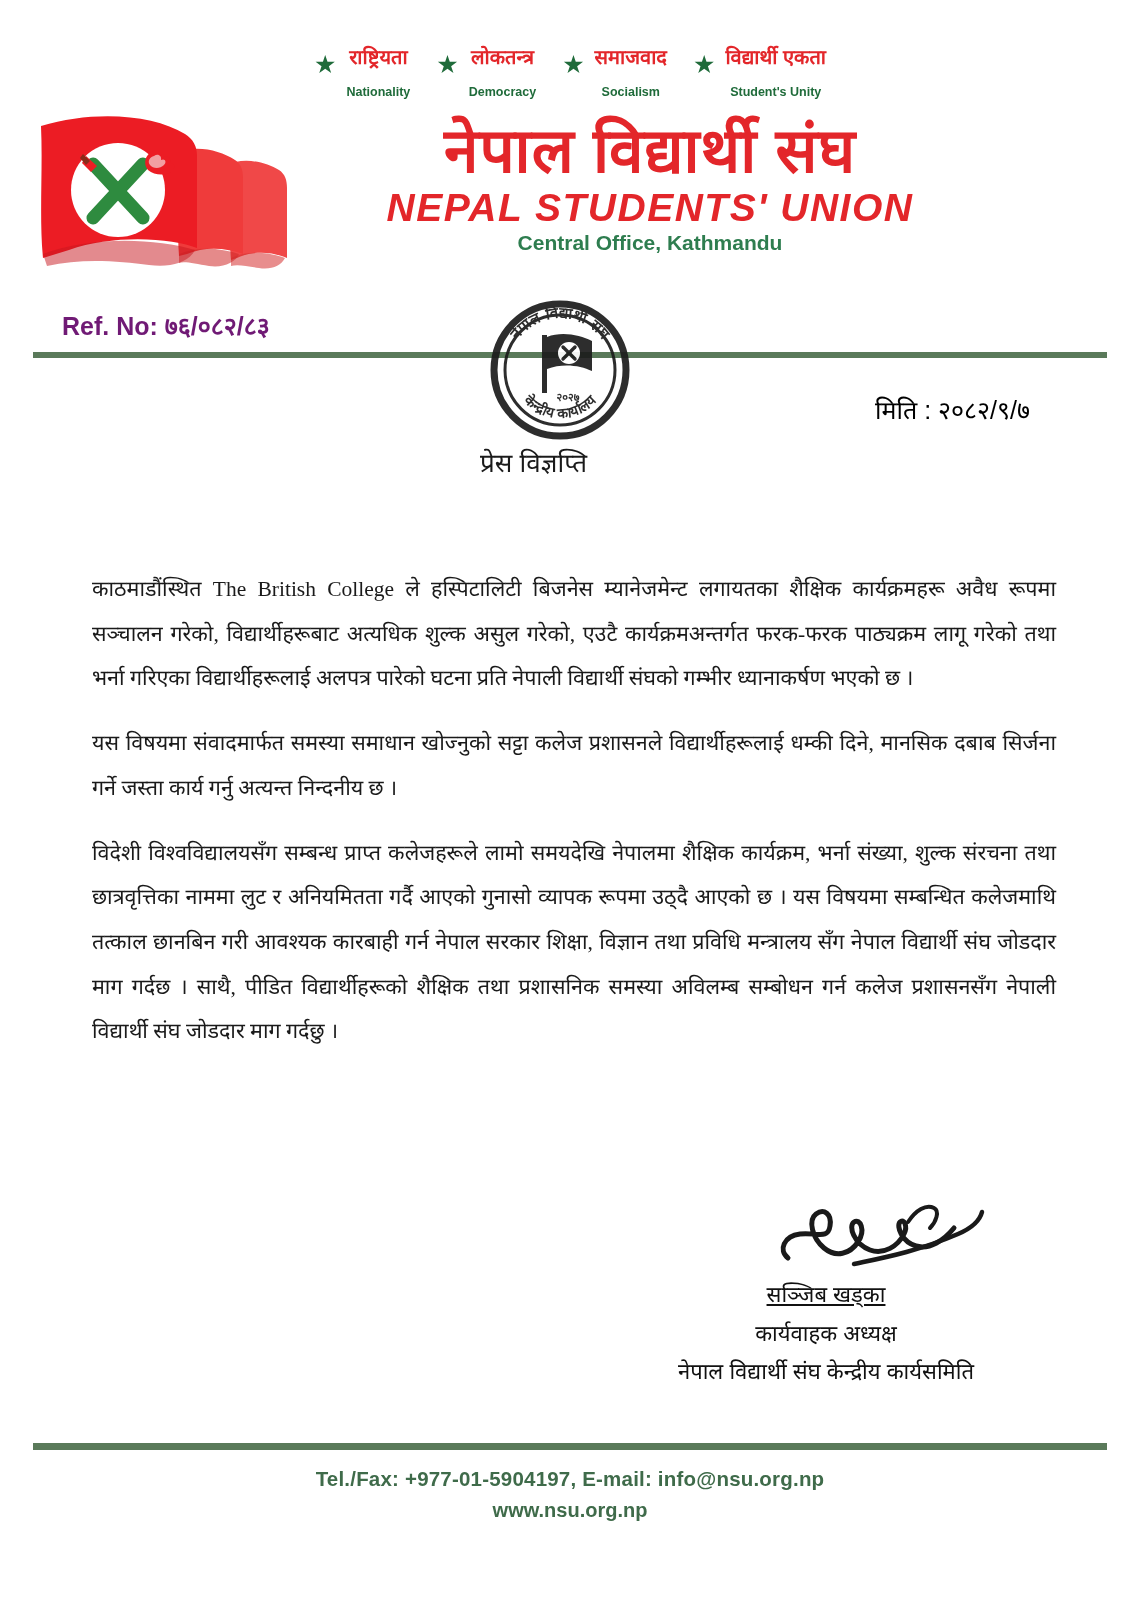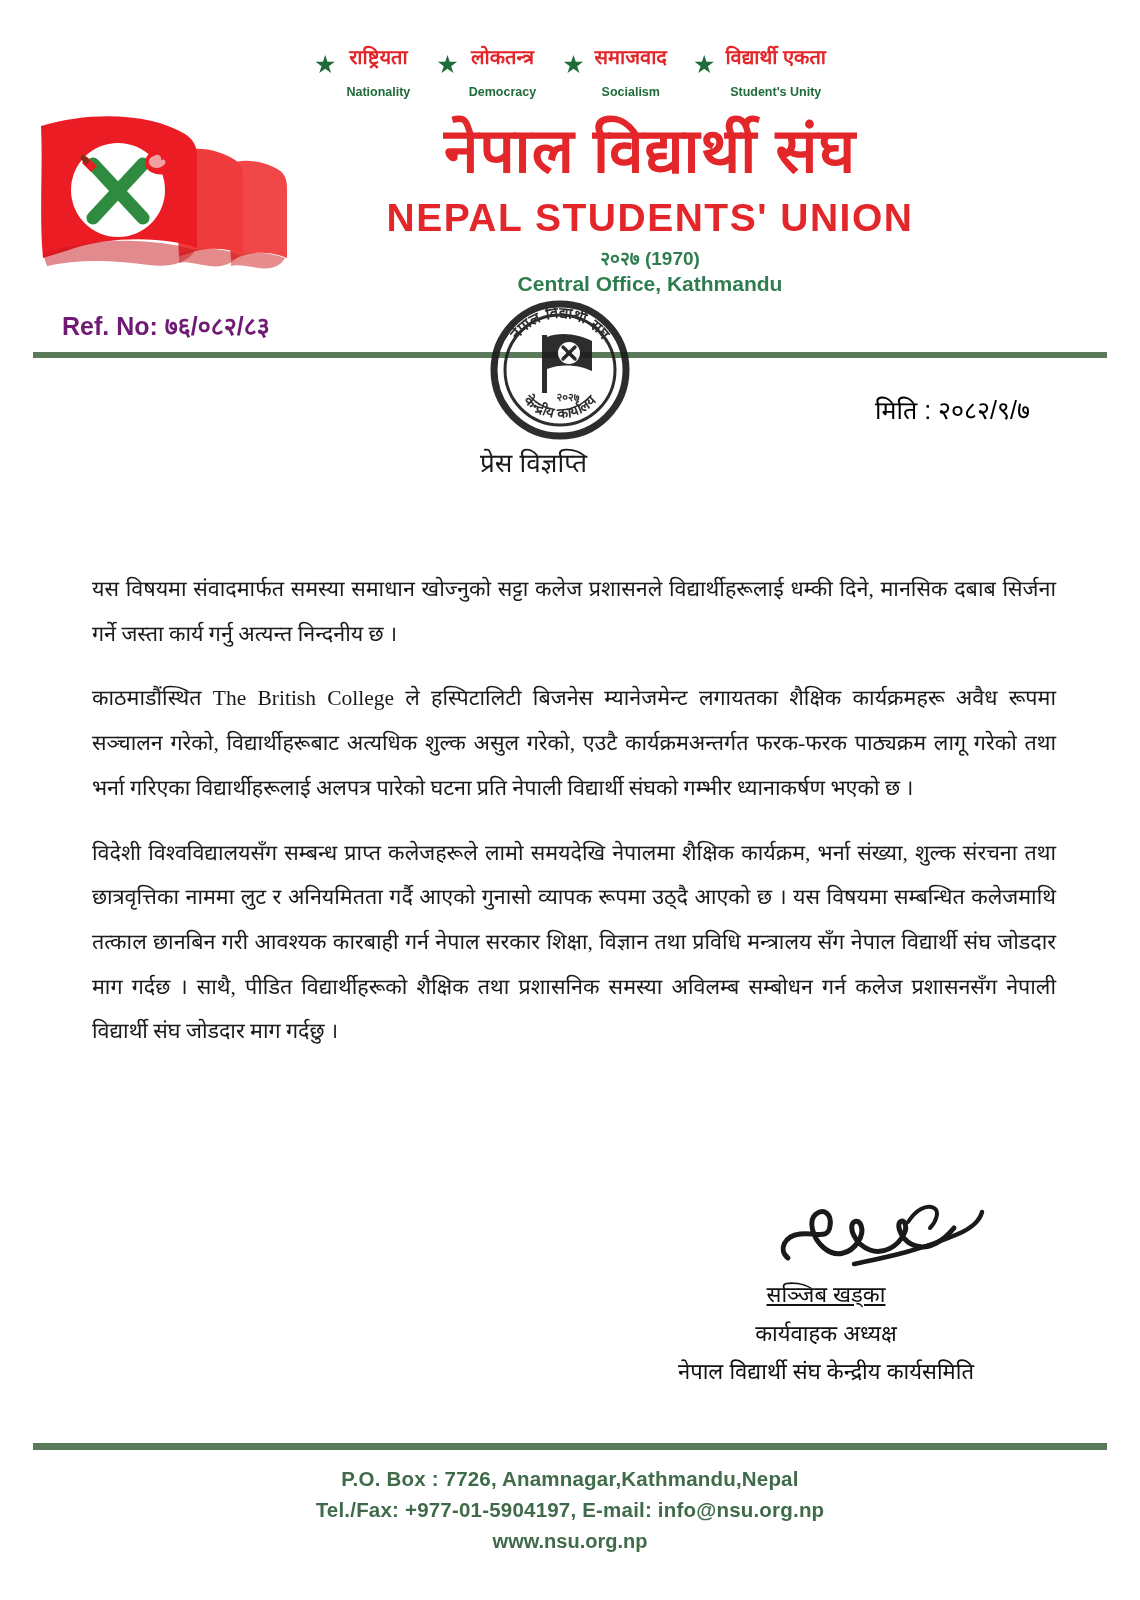--- a/index.html
+++ b/index.html
@@ -85,21 +85,22 @@
     font-weight: bold;
     line-height: 1.05;
     letter-spacing: 1px;
   }
   .org-en {
     color: #e3262a;
     font-size: 39px;
     font-weight: bold;
     letter-spacing: 1.5px;
     line-height: 1.1;
-    margin-top: 14px;
+    margin-top: 4px;
+    font-style: italic;
   }
   .org-year {
     color: #2e7d4f;
     font-size: 19px;
     font-weight: bold;
     margin-top: 7px;
     line-height: 1.25;
   }
   .org-office-np {
     color: #2e7d4f;
@@ -339,21 +340,20 @@
     <path d="M53 48 L64 58 L58 64 L49 55 Z" fill="#ec1c24"></path>
     <path d="M50 46 L57 53 L53 57 L47 50 Z" fill="#8a2b1a"></path>
 
     <path d="M118 44 C124 40 130 44 129 50 C134 46 139 50 137 56 C140 54 143 58 140 62 C135 68 122 68 115 62 C110 56 112 48 118 44 Z" fill="#ec1c24"></path>
     <path d="M121 48 C125 45 129 48 128 52 C132 50 134 54 131 57 C127 61 120 61 117 57 C114 53 117 49 121 48 Z" fill="#f7f7f7" opacity="0.6"></path>
   </svg>
 
   <div class="masthead">
     <div class="org-np">नेपाल विद्यार्थी संघ</div>
     <div class="org-en">NEPAL STUDENTS' UNION</div>
-    <div class="org-year">२०२७ (1970)</div>
     <div class="org-office-en">Central Office, Kathmandu</div>
   </div>
 
   <svg class="stamp" viewBox="0 0 160 150">
     <g fill="none" stroke="#1c1c1c" stroke-width="7">
       <circle cx="80" cy="75" r="66"></circle>
     </g>
     <circle cx="80" cy="75" r="55" fill="none" stroke="#1c1c1c" stroke-width="3"></circle>
     <defs>
       <path id="stampTop" d="M 28 75 A 52 52 0 0 1 132 75"></path>
@@ -383,37 +383,36 @@
     <span>७६/०८२/८३</span>
   </div>
 
   <div class="rule-top"></div>
   <div class="rule-bottom"></div>
 
   <div class="doc-date">मिति : २०८२/९/७</div>
   <div class="doc-title">प्रेस विज्ञप्ति</div>
 
   <div class="body-area">
+    <p class="para">काठमाडौंस्थित The British College ले हस्पिटालिटी बिजनेस म्यानेजमेन्ट लगायतका शैक्षिक कार्यक्रमहरू अवैध रूपमा सञ्चालन गरेको, विद्यार्थीहरूबाट अत्यधिक शुल्क असुल गरेको, एउटै कार्यक्रमअन्तर्गत फरक-फरक पाठ्यक्रम लागू गरेको तथा भर्ना गरिएका विद्यार्थीहरूलाई अलपत्र पारेको घटना प्रति नेपाली विद्यार्थी संघको गम्भीर ध्यानाकर्षण भएको छ ।</p>
     <p class="para">यस विषयमा संवादमार्फत समस्या समाधान खोज्नुको सट्टा कलेज प्रशासनले विद्यार्थीहरूलाई धम्की दिने, मानसिक दबाब सिर्जना गर्ने जस्ता कार्य गर्नु अत्यन्त निन्दनीय छ ।</p>
-    <p class="para">काठमाडौंस्थित The British College ले हस्पिटालिटी बिजनेस म्यानेजमेन्ट लगायतका शैक्षिक कार्यक्रमहरू अवैध रूपमा सञ्चालन गरेको, विद्यार्थीहरूबाट अत्यधिक शुल्क असुल गरेको, एउटै कार्यक्रमअन्तर्गत फरक-फरक पाठ्यक्रम लागू गरेको तथा भर्ना गरिएका विद्यार्थीहरूलाई अलपत्र पारेको घटना प्रति नेपाली विद्यार्थी संघको गम्भीर ध्यानाकर्षण भएको छ ।</p>
     <p class="para">विदेशी विश्वविद्यालयसँग सम्बन्ध प्राप्त कलेजहरूले लामो समयदेखि नेपालमा शैक्षिक कार्यक्रम, भर्ना संख्या, शुल्क संरचना तथा छात्रवृत्तिका नाममा लुट र अनियमितता गर्दै आएको गुनासो व्यापक रूपमा उठ्दै आएको छ । यस विषयमा सम्बन्धित कलेजमाथि तत्काल छानबिन गरी आवश्यक कारबाही गर्न नेपाल सरकार शिक्षा, विज्ञान तथा प्रविधि मन्त्रालय सँग नेपाल विद्यार्थी संघ जोडदार माग गर्दछ । साथै, पीडित विद्यार्थीहरूको शैक्षिक तथा प्रशासनिक समस्या अविलम्ब सम्बोधन गर्न कलेज प्रशासनसँग नेपाली विद्यार्थी संघ जोडदार माग गर्दछु ।</p>
   </div>
 
   <div class="signature-block">
     <div class="sig-mark">
       <svg viewBox="0 0 260 100" width="260" height="100" style="position:absolute; right:18px; top:0;">
         <path d="M30 78 C20 70 26 56 42 54 C58 52 70 60 72 46 C74 34 66 28 58 34 C50 40 54 58 66 68 C78 78 92 74 100 62 C108 50 102 38 96 42 C90 46 96 64 112 70 C126 75 140 66 146 54 C150 46 146 38 142 42 C138 46 144 62 158 66 C172 70 186 60 196 48" fill="none" stroke="#1a1a1a" stroke-width="5" stroke-linecap="round" stroke-linejoin="round"></path>
         <path d="M96 84 C124 78 158 72 200 54 C214 48 222 40 224 32" fill="none" stroke="#1a1a1a" stroke-width="4.5" stroke-linecap="round"></path>
         <path d="M150 42 C158 30 168 24 176 28 C182 31 178 42 172 48" fill="none" stroke="#1a1a1a" stroke-width="4" stroke-linecap="round"></path>
       </svg>
     </div>
     <div class="sig-name">सञ्जिब खड्का</div>
     <div class="sig-role">कार्यवाहक अध्यक्ष</div>
     <div class="sig-org">नेपाल विद्यार्थी संघ केन्द्रीय कार्यसमिति</div>
   </div>
 
   <div class="footer">
-    <div class="footer-line">P.O. Box : 7726, Anamnagar,Kathmandu,Nepal</div>
     <div class="footer-line">Tel./Fax: +977-01-5904197, E-mail: info@nsu.org.np</div>
     <div class="footer-web">www.nsu.org.np</div>
   </div>
 
 </div>
 
 </body></html>

